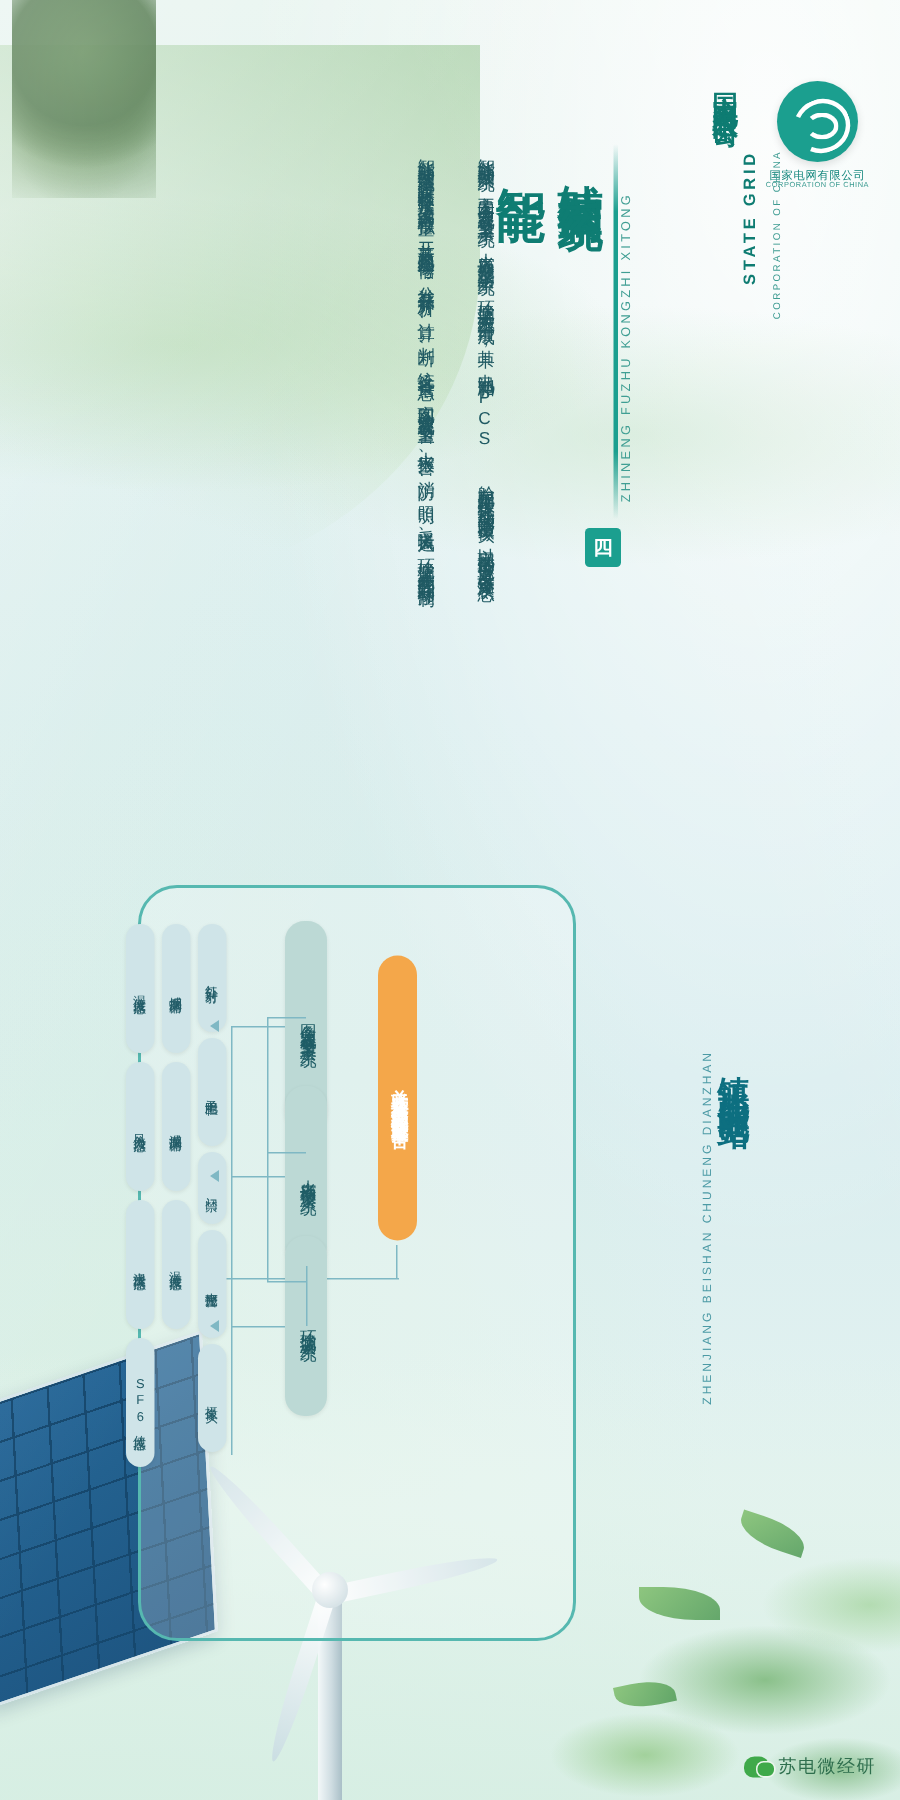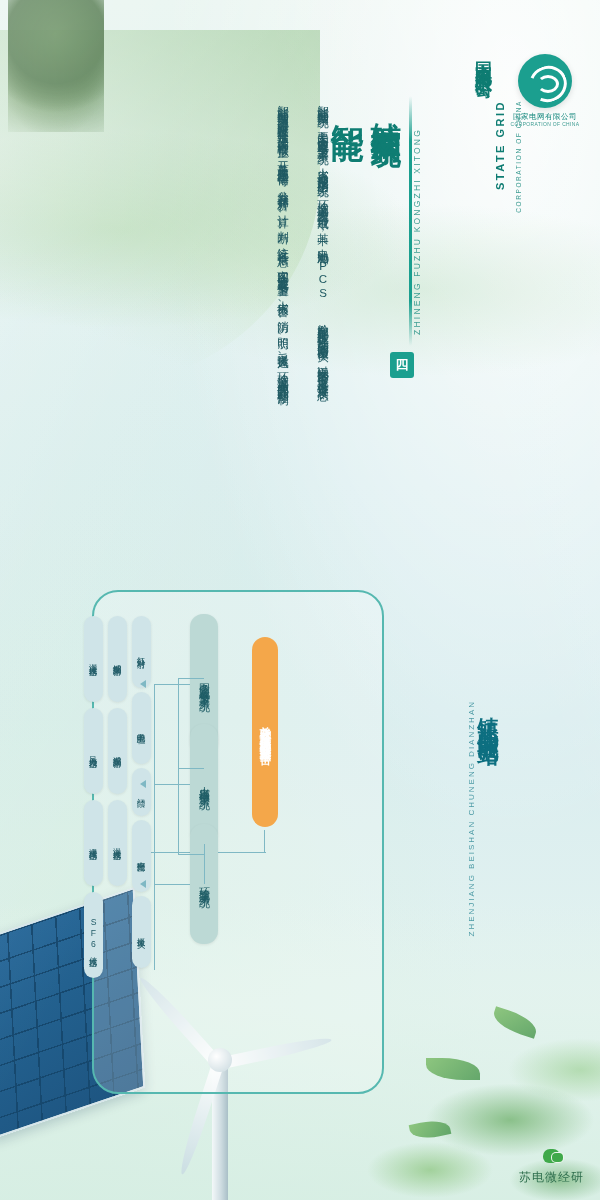--- a/index.html
+++ b/index.html
@@ -420,21 +420,20 @@
   .arrow-left { border-right: 6px solid #7fb8c4; }
 
   
   .footer {
     position: absolute;
     right: 16px;
     bottom: 14px;
     display: flex;
     align-items: center;
     gap: 6px;
-    flex-direction: column;
   }
   .wechat-icon {
     width: 17px;
     height: 14px;
     border-radius: 7px 7px 6px 6px;
     background: #3fa94a;
     position: relative;
   }
   .wechat-icon::after {
     content: "";

